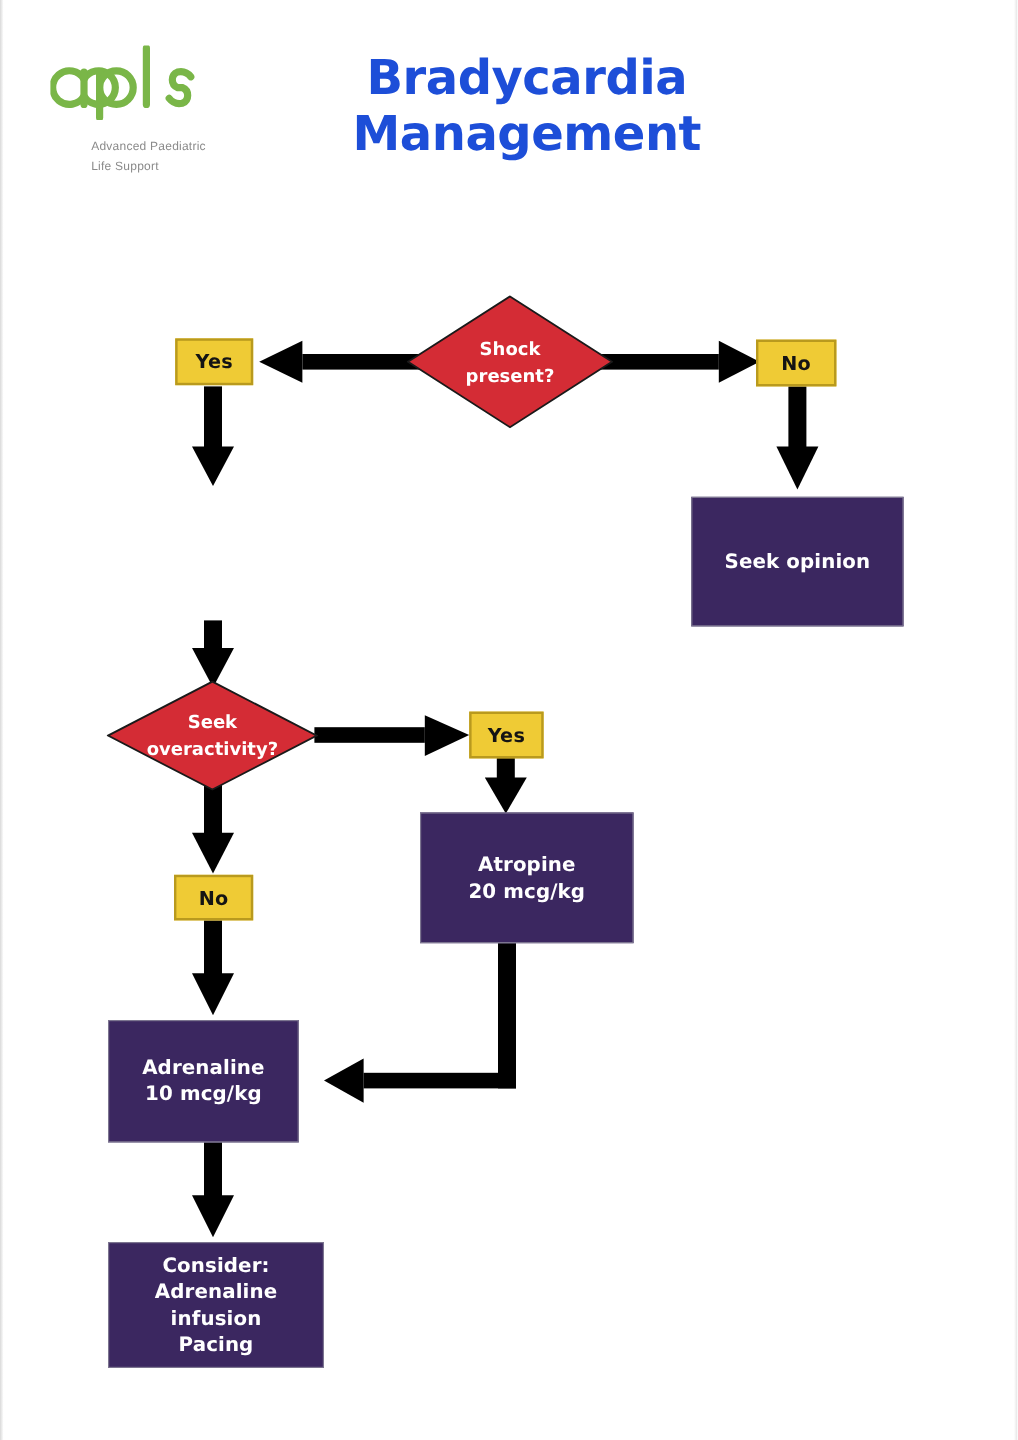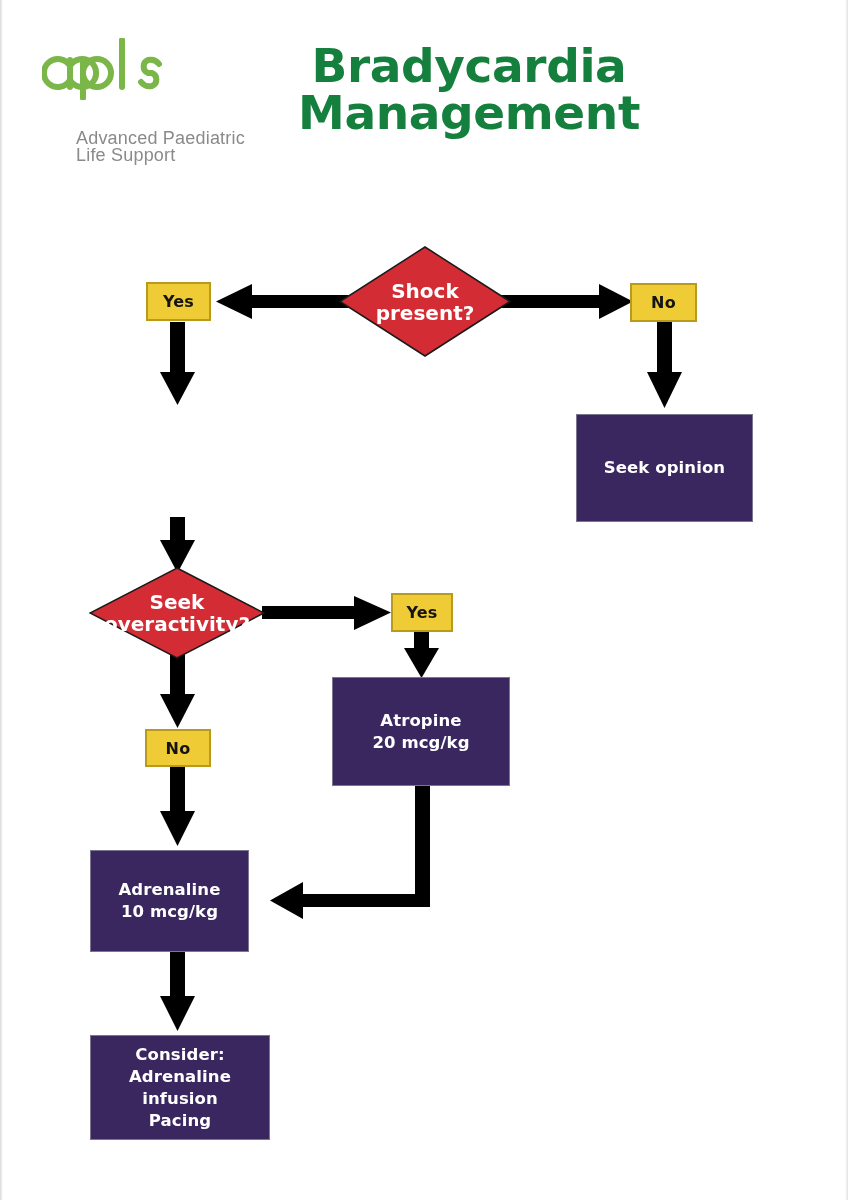--- a/index.html
+++ b/index.html
@@ -41,39 +41,39 @@
   #logo-mark {
     position: absolute;
     left: 0;
     top: 0;
     width: 140px;
     height: 62px;
   }
   #logo-tagline {
     position: absolute;
     left: 34px;
-    top: 92px;
+    top: 76px;
     width: 200px;
     color: #8a8a8a;
-    font-size: 18px;
+    font-size: 10px;
     line-height: 17px;
     letter-spacing: 0.2px;
     font-family: "Liberation Sans", "DejaVu Sans", sans-serif;
     white-space: pre-line;
   }
 
   
   #title {
     position: absolute;
-    left: 264px;
+    left: 234px;
     top: 42px;
     width: 410px;
     text-align: center;
-    color: #15803d;
-    font-size: 47px;
+    color: #1d4ed8;
+    font-size: 40px;
     font-weight: bold;
     line-height: 47px;
     letter-spacing: -0.4px;
     font-family: "DejaVu Sans", "Liberation Sans", sans-serif;
     white-space: pre-line;
   }
 
   
   .node {
     position: absolute;
@@ -108,21 +108,21 @@
   }
   .diamond svg { display: block; }
   .diamond-label {
     position: absolute;
     left: 0; top: 0;
     width: 100%; height: 100%;
     display: flex;
     align-items: center;
     justify-content: center;
     color: #ffffff;
-    font-size: 20px;
+    font-size: 15px;
     font-weight: bold;
     line-height: 22px;
     text-align: center;
     white-space: pre-line;
     font-family: "DejaVu Sans", "Liberation Sans", sans-serif;
     pointer-events: none;
   }
 
   
   #connectors {
@@ -256,21 +256,21 @@
   </div>
 
   <div class="node box-yellow" style="left:391px; top:593px; width:62px; height:39px;">
     <span>Yes</span>
   </div>
 
   <div class="node box-yellow" style="left:145px; top:729px; width:66px; height:38px;">
     <span>No</span>
   </div>
 
-  <div class="node box-purple" style="left:332px; top:677px; width:178px; height:109px;">
+  <div class="node box-purple" style="left:350px; top:677px; width:178px; height:109px;">
     <span>Atropine
 20 mcg/kg</span>
   </div>
 
   <div class="node box-purple" style="left:90px; top:850px; width:159px; height:102px;">
     <span>Adrenaline
 10 mcg/kg</span>
   </div>
 
   <div class="node box-purple" style="left:90px; top:1035px; width:180px; height:105px;">

